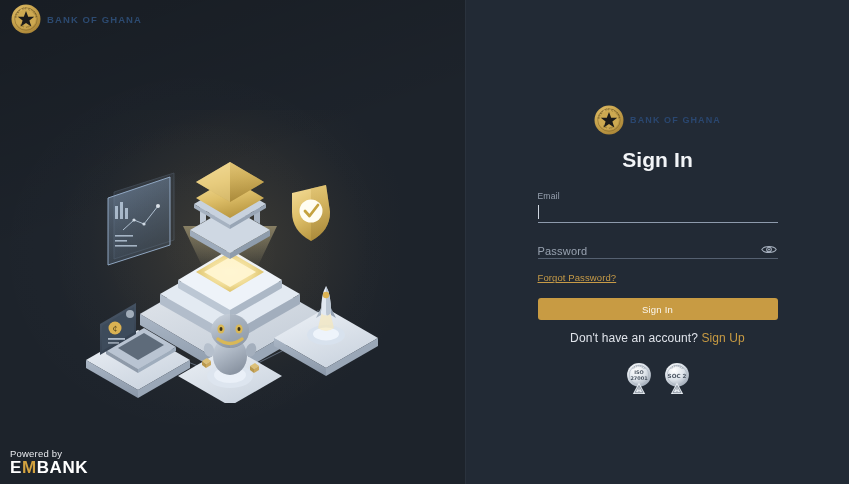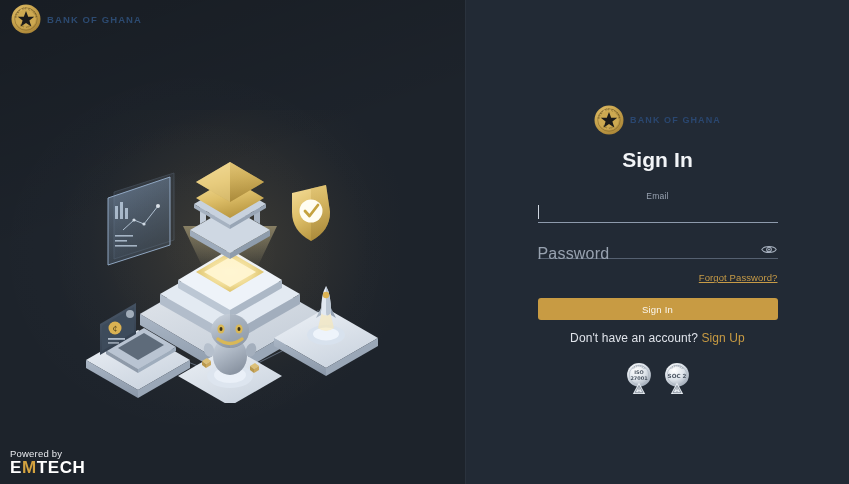--- a/index.html
+++ b/index.html
@@ -102,51 +102,50 @@
     font-size:21px; font-weight:700; color:#f2f4f7; letter-spacing:.1px;
     margin-bottom:20px;
   }
 
   #form{
     width:240px;
   }
   .field{
     position:relative;
     margin-bottom:19px;
-    text-align:center;
   }
   .field-label-float{
     font-size:8.5px; color:#98a2b0; letter-spacing:.2px;
     display:block; margin-bottom:3px; line-height:1.1;
   }
   .field-line{
     position:relative;
     height:19px;
     border-bottom:1px solid #556070;
   }
   .field.focused .field-line{ border-bottom-color:#8e9aac; }
   .caret{
     position:absolute; left:0; top:1px;
     width:1px; height:14px; background:#cfd6e0;
   }
   .field-placeholder{
     position:absolute; left:0; top:3px;
-    font-size:16px; color:#98a2b0; letter-spacing:.2px;
+    font-size:11px; color:#98a2b0; letter-spacing:.2px;
   }
   .eye-btn{
     position:absolute; right:0; top:-1px;
     width:18px; height:16px;
     display:flex; align-items:center; justify-content:center;
     cursor:pointer;
   }
   #password-field{ margin-bottom:8px; }
   #password-field .field-line{ height:17px; }
 
   #forgot-row{
-    width:240px; text-align:right; margin-bottom:13px;
+    width:240px; margin-bottom:13px;
   }
   #forgot-link{
     font-size:9.5px; color:#c79b47; text-decoration:underline;
     cursor:pointer; letter-spacing:.1px;
   }
 
   #signin-button{
     width:240px; height:22px;
     background:#c89b43;
     border:none; border-radius:3px;
@@ -404,21 +403,21 @@
           <path d="M133 233 L128 236 L128 240 L133 237 Z" fill="#caa85e"></path>
           <path d="M172 238 L177 235 L181 238 L176 241 Z" fill="#dcc078"></path>
           <path d="M172 238 L176 241 L176 245 L172 242 Z" fill="#b8974b"></path>
           <path d="M181 238 L176 241 L176 245 L181 242 Z" fill="#caa85e"></path>
         </g>
       </svg>
     </div>
 
     <div id="powered-by">
       <div id="powered-label">Powered by</div>
-      <div id="powered-logo"><span>E</span><span class="accent">M</span><span>TECH</span></div>
+      <div id="powered-logo"><span>E</span><span class="accent">M</span><span>BANK</span></div>
     </div>
   </div>
 
   <div id="divider"></div>
 
   <div id="right-panel">
     <div id="form-wrap">
 
       <div id="form-brand">
         <span>

